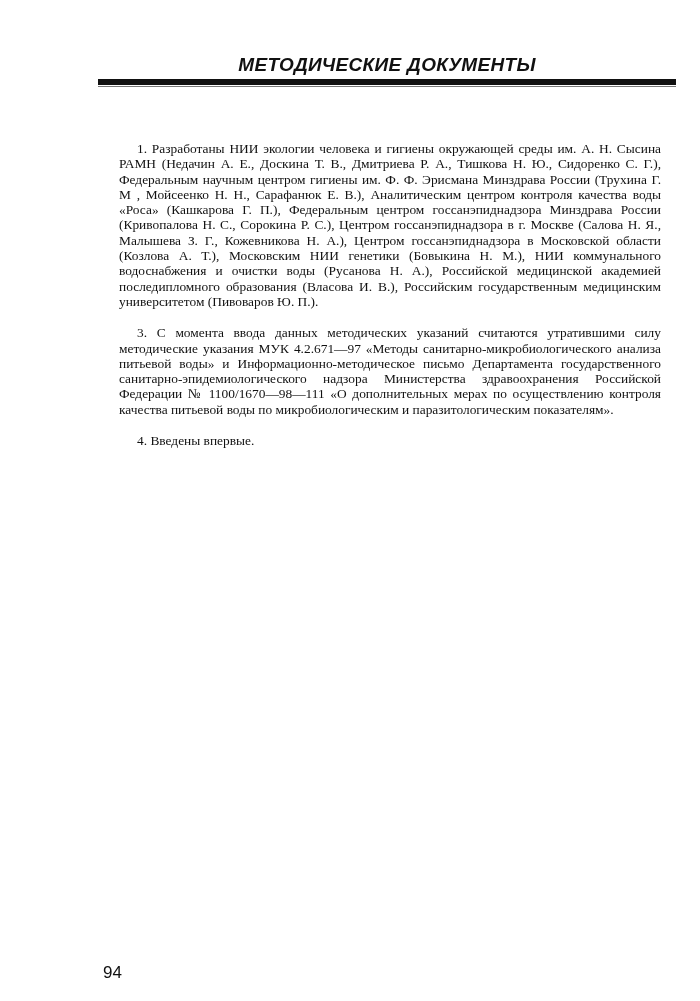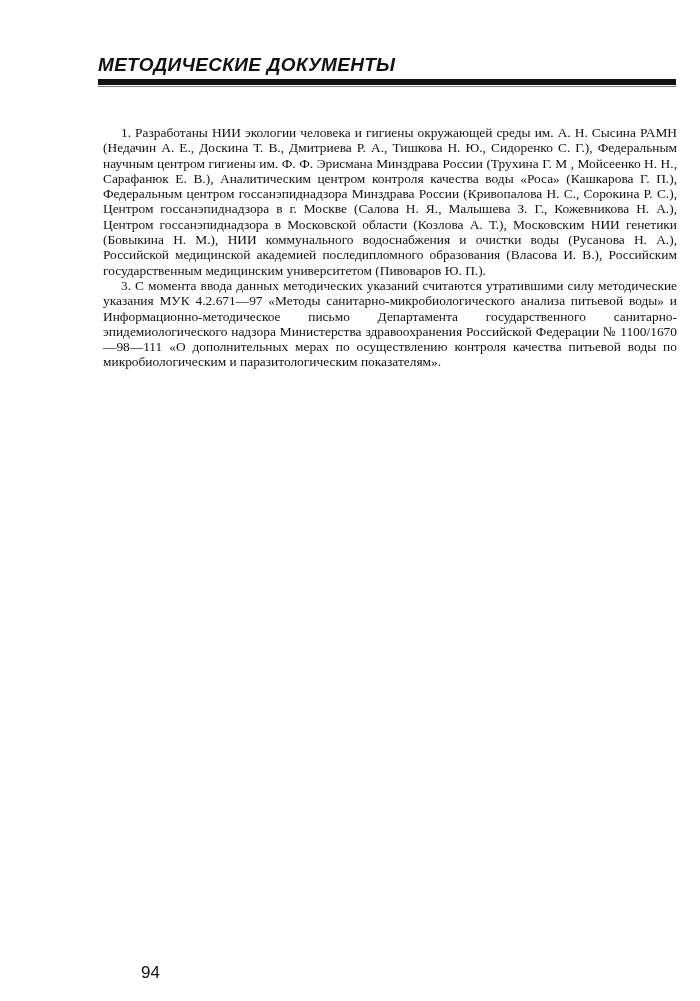--- a/index.html
+++ b/index.html
@@ -1,49 +1,50 @@
 <!DOCTYPE html>
 <html><head>
 <meta charset="utf-8">
 <style>
   html, body { margin: 0; padding: 0; background: #ffffff; }
   body { width: 700px; height: 1001px; position: relative; overflow: hidden; }
   .header-title {
     position: absolute; left: 98px; width: 578px; top: 54px;
-    text-align: left;
+    text-align: center;
     font-family: "Liberation Sans", sans-serif;
     font-weight: bold; font-style: italic;
     font-size: 19px; letter-spacing: 0.3px; color: #111;
   }
   .header-rule {
     position: absolute; left: 98px; width: 578px; top: 79px; height: 6px;
     background: #111;
   }
   .header-rule-thin {
     position: absolute; left: 98px; width: 578px; top: 86px; height: 1px;
     background: #777;
   }
   .body-text {
     position: absolute; left: 103px; width: 574px; top: 125px;
     font-family: "Liberation Serif", serif;
     font-size: 13.4px; line-height: 15.3px; color: #111;
     text-align: justify;
   }
-  .body-text p { margin: 0; text-indent: 18px; }
+  .body-text p { margin: 16px; text-indent: 18px; }
   .page-number {
     position: absolute; left: 103px; top: 963px;
     font-family: "Liberation Sans", sans-serif;
-    font-size: 17px; color: #111; margin-left: 38px;
+    font-size: 17px; color: #111;
   }
 </style>
 </head>
 <body>
 
 <div class="header-title">МЕТОДИЧЕСКИЕ ДОКУМЕНТЫ</div>
 <div class="header-rule"></div>
 <div class="header-rule-thin"></div>
 
 <div class="body-text">
   <p>1. Разработаны НИИ экологии человека и гигиены окружающей среды им. А. Н. Сысина РАМН (Недачин А. Е., Доскина Т. В., Дмитриева Р. А., Тишкова Н. Ю., Сидоренко С. Г.), Федеральным научным центром гигиены им. Ф. Ф. Эрисмана Минздрава России (Трухина Г. М , Мойсеенко Н. Н., Сарафанюк Е. В.), Аналитическим центром контроля качества воды «Роса» (Кашкарова Г. П.), Федеральным центром госсанэпиднадзора Минздрава России (Кривопалова Н. С., Сорокина Р. С.), Центром госсанэпиднадзора в г. Москве (Салова Н. Я., Малышева З. Г., Кожевникова Н. А.), Центром госсанэпиднадзора в Московской области (Козлова А. Т.), Московским НИИ генетики (Бовыкина Н. М.), НИИ коммунального водоснабжения и очистки воды (Русанова Н. А.), Российской медицинской академией последипломного образования (Власова И. В.), Российским государственным медицинским университетом (Пивоваров Ю. П.).</p>
   <p>3. С момента ввода данных методических указаний считаются утратившими силу методические указания МУК 4.2.671—97 «Методы санитарно-микробиологического анализа питьевой воды» и Информационно-методическое письмо Департамента государственного санитарно-эпидемиологического надзора Министерства здравоохранения Российской Федерации № 1100/1670—98—111 «О дополнительных мерах по осуществлению контроля качества питьевой воды по микробиологическим и паразитологическим показателям».</p>
+  <p>4. Введены впервые.</p>
 </div>
 
 <div class="page-number">94</div>
 
 </body></html>

